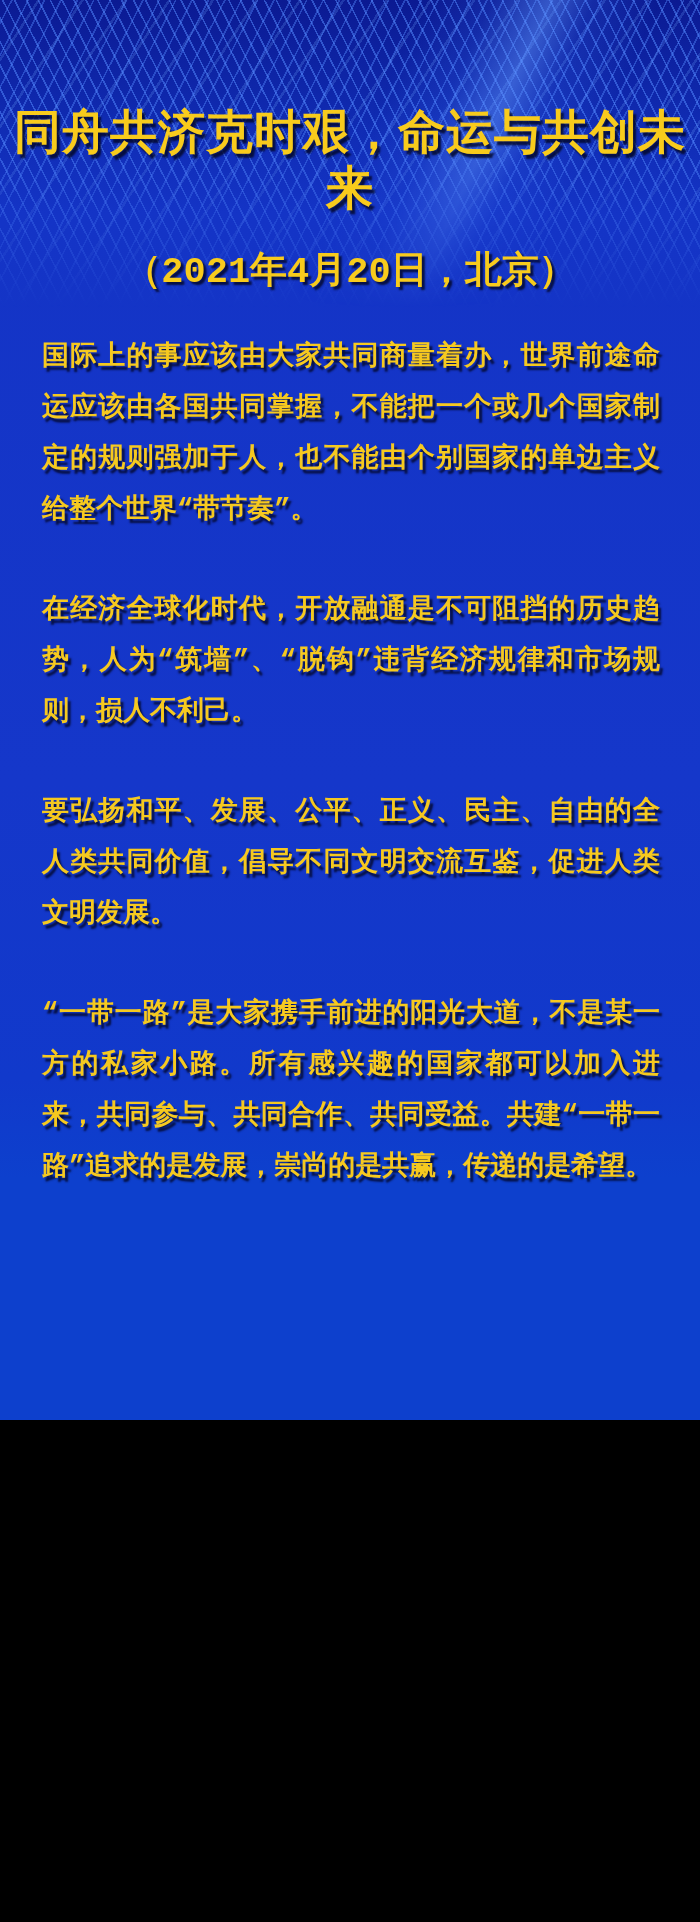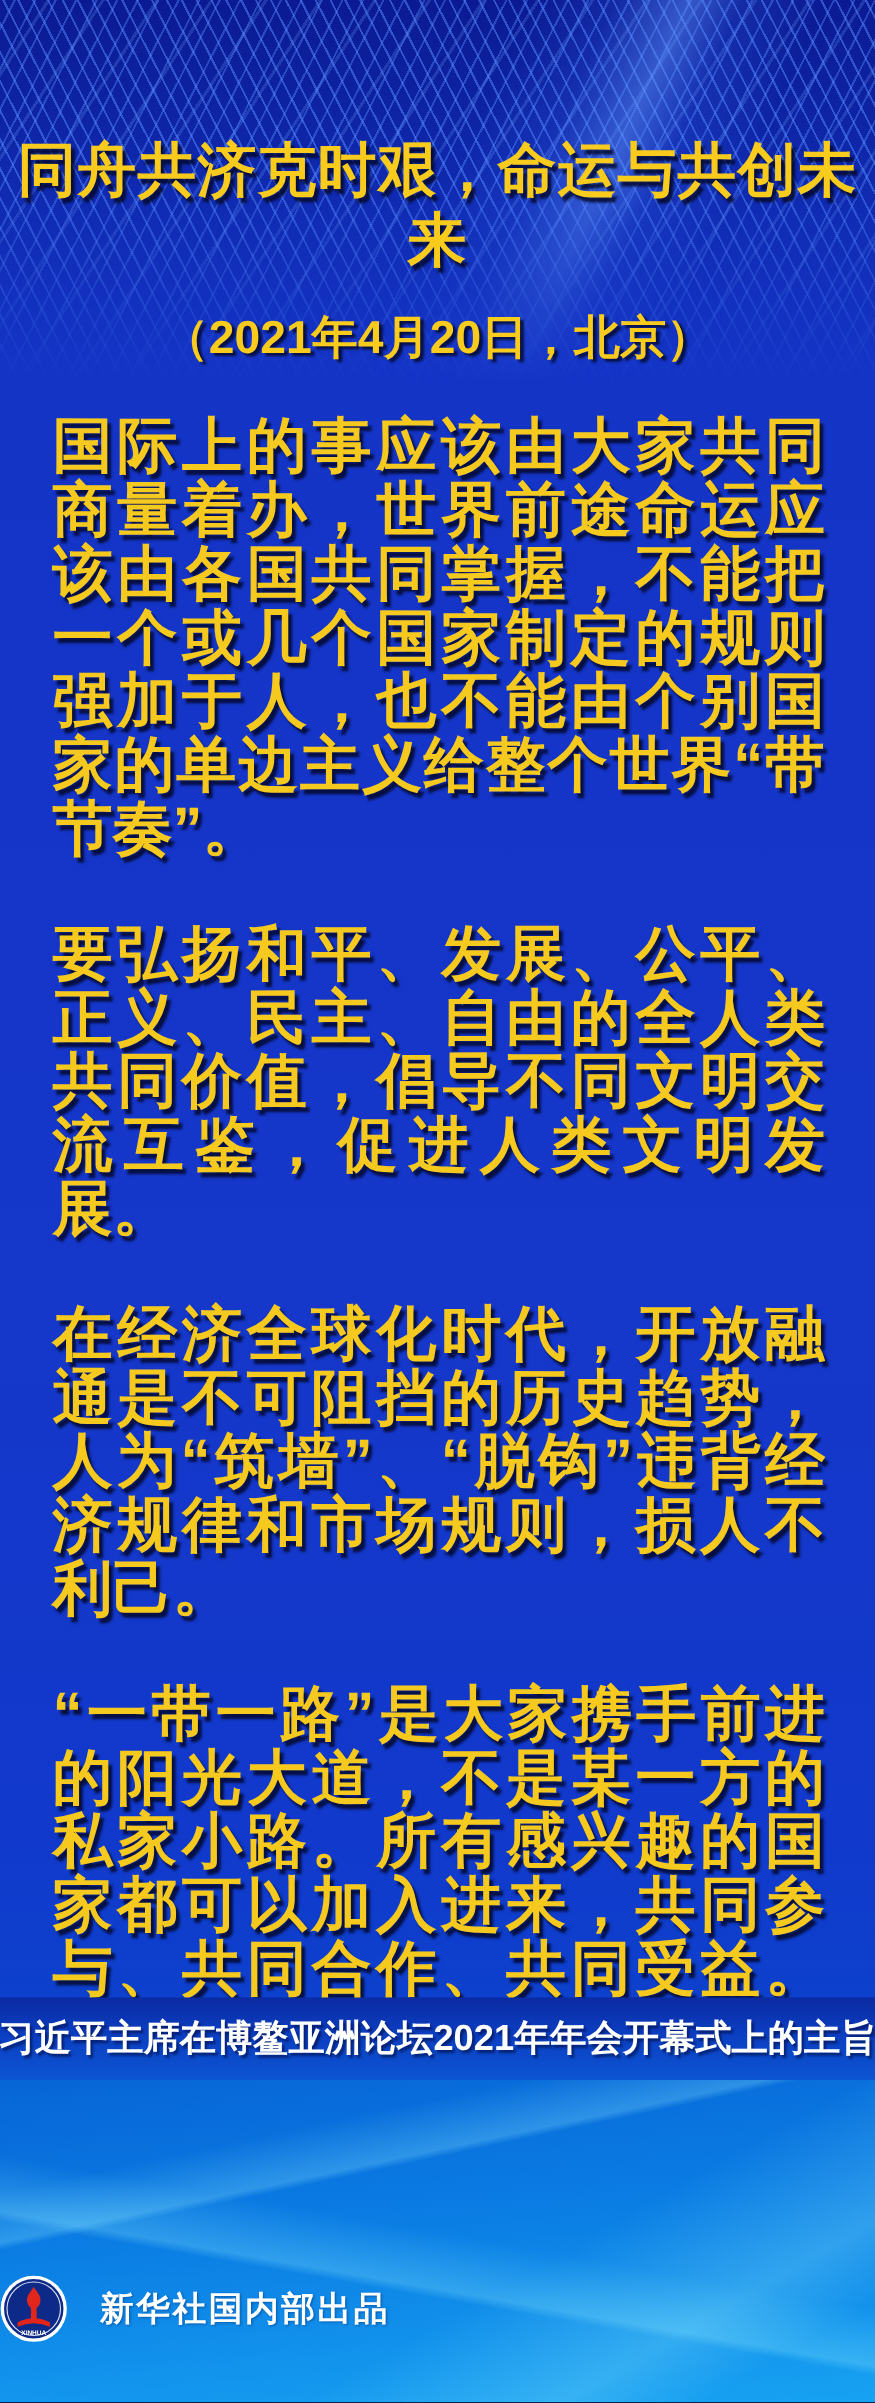--- a/index.html
+++ b/index.html
@@ -1,20 +1,20 @@
 <!DOCTYPE html>
 <html><head>
 <meta charset="utf-8">
 <style>
   html,body{margin:0;padding:0;background:#000;}
   .page{
     position:relative;
-    width:700px;height:1922px;
+    width:700px;height:1420px;
     overflow:hidden;
-    font-family:Liberation Sans, sans-serif;
+    font-family:Liberation Mono, monospace;
     background:linear-gradient(180deg,#0b1a92 0%,#102cb4 9%,#1434c6 15%,#1537ca 55%,#1139cb 76%,#0d40cd 83%);
   }
   
   .mesh{
     position:absolute;top:0;left:0;right:0;height:320px;
     background:
       linear-gradient(115deg, transparent 50%, rgba(64,120,255,.15) 58%, rgba(96,150,255,.5) 65%, rgba(64,120,255,.18) 70%, transparent 78%),
       repeating-linear-gradient(63deg, rgba(80,135,255,0) 0 9px, rgba(84,138,255,.5) 9px 10.6px),
       repeating-linear-gradient(-63deg, rgba(80,135,255,0) 0 13px, rgba(84,138,255,.40) 13px 14.6px),
       repeating-linear-gradient(-57deg, rgba(80,135,255,0) 0 34px, rgba(110,165,255,.22) 34px 36.5px);
@@ -33,21 +33,21 @@
     font-size:37px;font-weight:bold;color:#f8cb1c;
     text-shadow:3px 3px 2px rgba(4,8,44,.85);
     margin-top:25px;
   }
   
   .body-block{
     position:absolute;top:332px;left:42px;width:618px;
   }
   .body-block p{
     margin:0 0 49px 0;
-    font-size:48px;line-height:51px;font-weight:bold;
+    font-size:27px;line-height:51px;font-weight:bold;
     color:#f6c91f;
     text-shadow:3px 4px 2px rgba(4,8,44,.85);
     text-align:justify;text-justify:inter-character;
   }
   
   .attrib-band{
     position:absolute;top:1598px;left:0;right:0;height:66px;
     background:linear-gradient(180deg,#0a2aa2 0%,#0c3fc2 45%,#0b55d2 100%);
     display:flex;align-items:center;justify-content:center;
   }
@@ -82,22 +82,22 @@
 
   <div class="mesh"></div>
 
   <div class="header">
     <div class="title">同舟共济克时艰，命运与共创未来</div>
     <div class="subtitle">（2021年4月20日，北京）</div>
   </div>
 
   <div class="body-block">
     <p>国际上的事应该由大家共同商量着办，世界前途命运应该由各国共同掌握，不能把一个或几个国家制定的规则强加于人，也不能由个别国家的单边主义给整个世界“带节奏”。</p>
+    <p>在经济全球化时代，开放融通是不可阻挡的历史趋势，人为“筑墙”、“脱钩”违背经济规律和市场规则，损人不利己。</p>
     <p>要弘扬和平、发展、公平、正义、民主、自由的全人类共同价值，倡导不同文明交流互鉴，促进人类文明发展。</p>
-    <p>在经济全球化时代，开放融通是不可阻挡的历史趋势，人为“筑墙”、“脱钩”违背经济规律和市场规则，损人不利己。</p>
     <p>“一带一路”是大家携手前进的阳光大道，不是某一方的私家小路。所有感兴趣的国家都可以加入进来，共同参与、共同合作、共同受益。共建“一带一路”追求的是发展，崇尚的是共赢，传递的是希望。</p>
   </div>
 
   <div class="attrib-band">
     <div class="attrib-text">——习近平主席在博鳌亚洲论坛2021年年会开幕式上的主旨演讲</div>
   </div>
 
   <div class="bottom-section"></div>
 
   <div class="footer-row">

